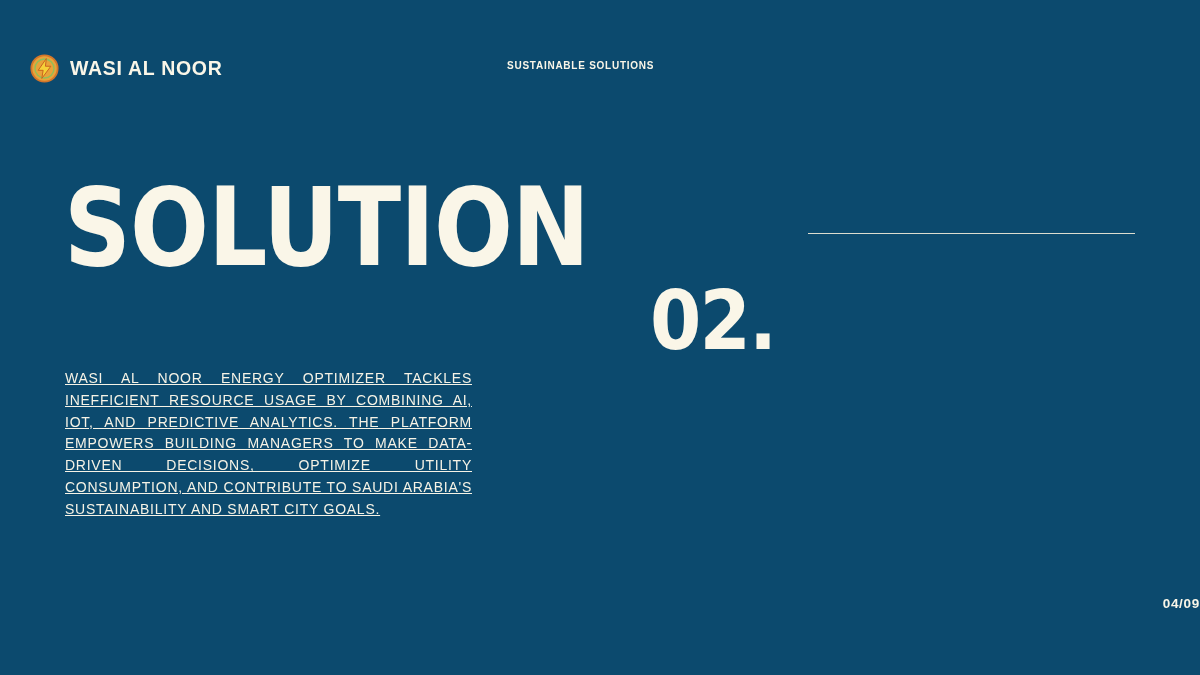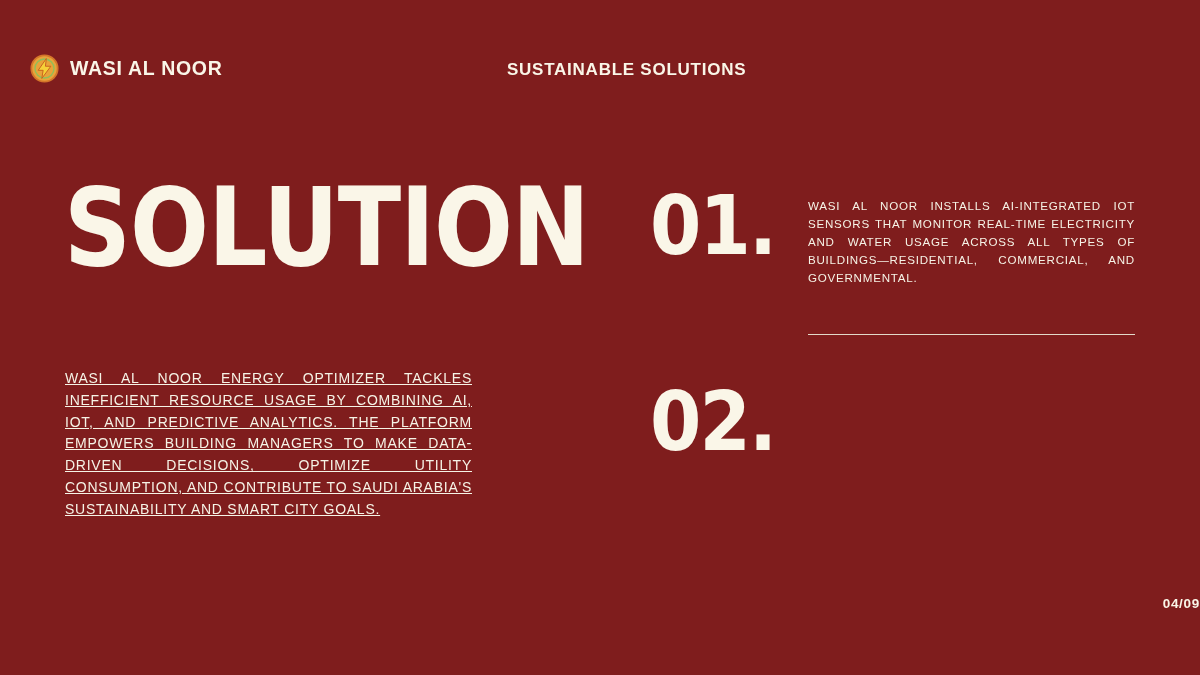--- a/index.html
+++ b/index.html
@@ -13,21 +13,21 @@
   body {
     background: #5f9765;
     font-family: "Liberation Sans", sans-serif;
     position: relative;
     -webkit-font-smoothing: antialiased;
   }
 
   .slide {
     position: absolute;
     inset: 0;
-    background: #7f1d1d;
+    background: #0c4a6e;
   }
 
   
   .brand {
     position: absolute;
     left: 30px;
     top: 54px;
     display: flex;
     align-items: center;
     gap: 11px;
@@ -46,21 +46,21 @@
     letter-spacing: 0.7px;
     color: #faf6e8;
     line-height: 1;
     white-space: nowrap;
   }
 
   .eyebrow {
     position: absolute;
     left: 507px;
     top: 60px;
-    font-size: 17px;
+    font-size: 10px;
     font-weight: 700;
     letter-spacing: 0.75px;
     color: #faf6e8;
     white-space: nowrap;
   }
 
   
   .headline {
     position: absolute;
     left: 64px;
@@ -167,24 +167,20 @@
     <span class="brand-name">WASI AL NOOR</span>
   </div>
 
   <div class="eyebrow">SUSTAINABLE SOLUTIONS</div>
 
   <h1 class="headline">SOLUTION</h1>
   <p class="lede">WASI AL NOOR ENERGY OPTIMIZER TACKLES INEFFICIENT RESOURCE USAGE BY COMBINING AI, IOT, AND PREDICTIVE ANALYTICS. THE PLATFORM EMPOWERS BUILDING MANAGERS TO MAKE DATA-DRIVEN DECISIONS, OPTIMIZE UTILITY CONSUMPTION, AND CONTRIBUTE TO SAUDI ARABIA'S SUSTAINABILITY AND SMART CITY GOALS.</p>
 
   <div class="points">
 
-    <div class="point">
-      <div class="point-num">01.</div>
-      <div class="point-text">WASI AL NOOR INSTALLS AI-INTEGRATED IOT SENSORS THAT MONITOR REAL-TIME ELECTRICITY AND WATER USAGE ACROSS ALL TYPES OF BUILDINGS—RESIDENTIAL, COMMERCIAL, AND GOVERNMENTAL.</div>
-    </div>
 
     <div class="point-divider"></div>
     <div class="point-gap"></div>
 
     <div class="point">
       <div class="point-num">02.</div>
     </div>
 
   </div>
 

